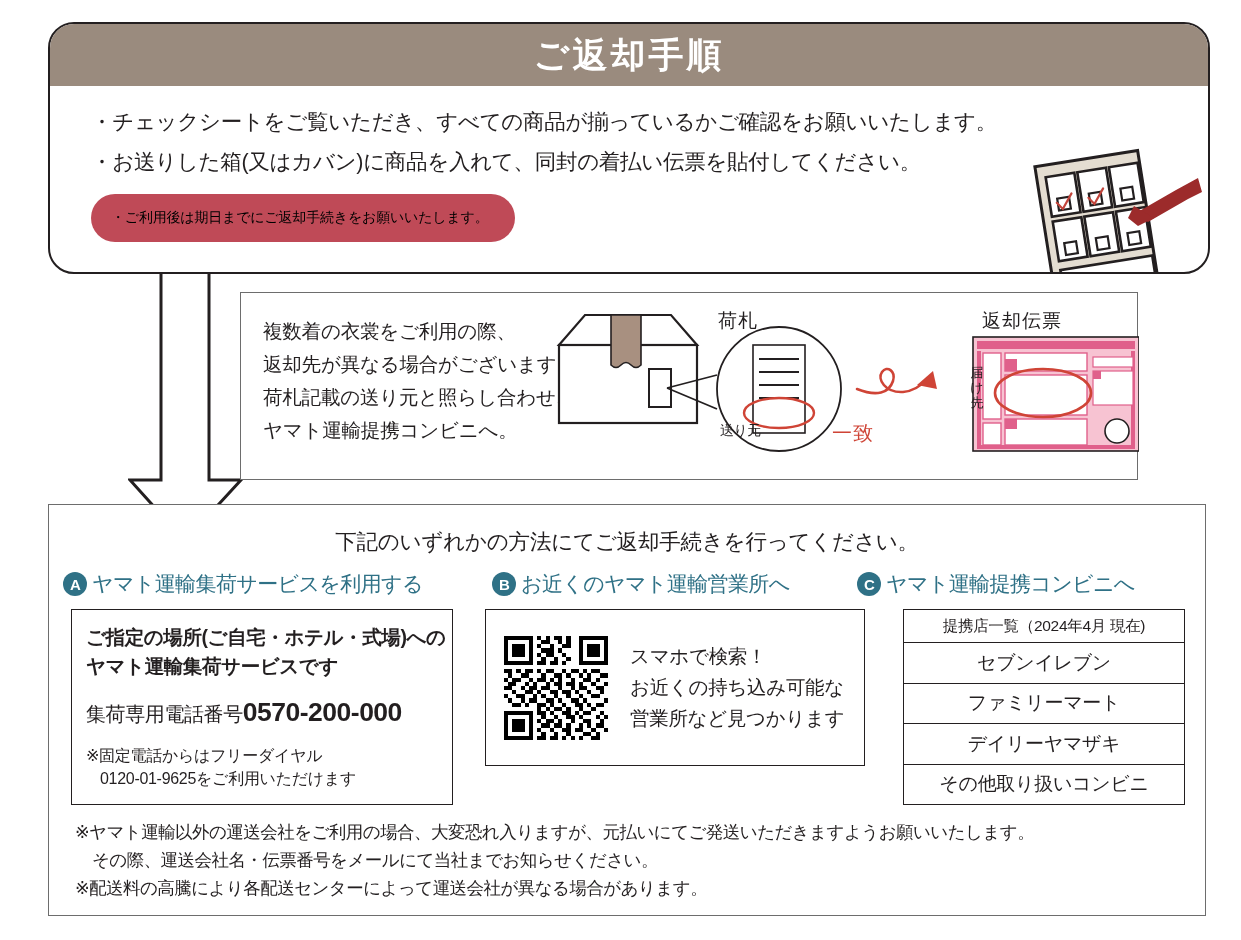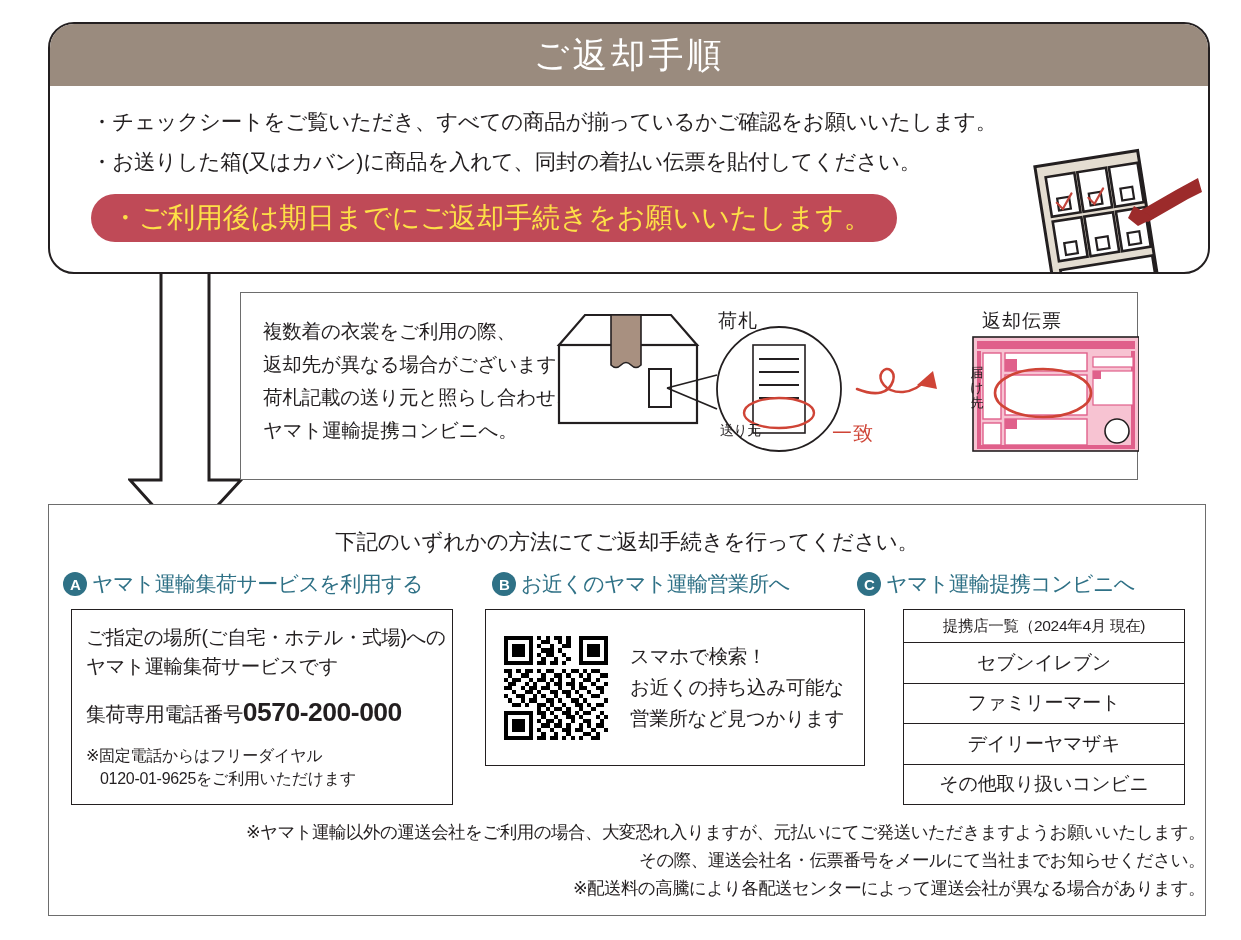--- a/index.html
+++ b/index.html
@@ -47,21 +47,21 @@
     height: 62px;
     background: #9a8b7e;
     display: flex;
     align-items: center;
     justify-content: center;
   }
   .top-card-title {
     color: #ffffff;
     font-size: 35px;
     letter-spacing: 3px;
-    font-weight: 400;
+    font-weight: 700;
   }
   .top-card-body {
     position: relative;
     height: 184px;
     padding: 16px 28px 0 28px;
     box-sizing: border-box;
     margin-left: 13px;
   }
   .bullet-line {
     font-size: 21.5px;
@@ -70,22 +70,22 @@
     white-space: nowrap;
   }
   .pill {
     display: inline-flex;
     align-items: center;
     margin-top: 12px;
     height: 48px;
     padding: 0 26px 0 20px;
     border-radius: 24px;
     background: #bf4a57;
-    color: #fde047;
-    font-size: 28px;
+    color: #000000;
+    font-size: 14px;
     letter-spacing: -0.2px;
     white-space: nowrap;
   }
 
   
   .checksheet {
     position: absolute;
     right: 6px;
     top: 58px;
     width: 186px;
@@ -229,21 +229,21 @@
   .panel-a { left: 22px;  top: 0; width: 382px; height: 196px; }
   .panel-b { left: 436px; top: 0; width: 380px; height: 157px; }
   .panel-c { left: 854px; top: 0; width: 282px; height: 196px; }
 
   .pa-line {
     font-size: 19.5px;
     line-height: 29px;
     letter-spacing: -0.4px;
     white-space: nowrap;
   }
-  .pa-top { padding: 13px 0 0 14px; }
+  .pa-top { padding: 13px 0 0 14px; font-weight: bold; }
   .pa-tel {
     padding: 16px 0 0 14px;
     font-size: 20px;
     letter-spacing: -0.4px;
     white-space: nowrap;
     display: flex;
     align-items: baseline;
   }
   .pa-tel b {
     font-size: 26.5px;
@@ -306,21 +306,20 @@
   }
   .pc-table tr:last-child td { border-bottom: none; }
 
   .footnotes {
     margin-top: 13px;
     padding-left: 26px;
     font-size: 17.5px;
     line-height: 28px;
     letter-spacing: -0.55px;
     white-space: nowrap;
-    text-align: right;
   }
   .footnotes .indent { padding-left: 17px; display: block; }
 </style>
 </head>
 <body>
 
 <div id="page">
 
   <svg class="connector-arrow" viewBox="0 0 128 285">
     <polygon points="33,0 81,0 81,222 113,222 57,283 2,222 33,222" fill="#ffffff" stroke="#231f20" stroke-width="3" stroke-linejoin="miter"></polygon>

